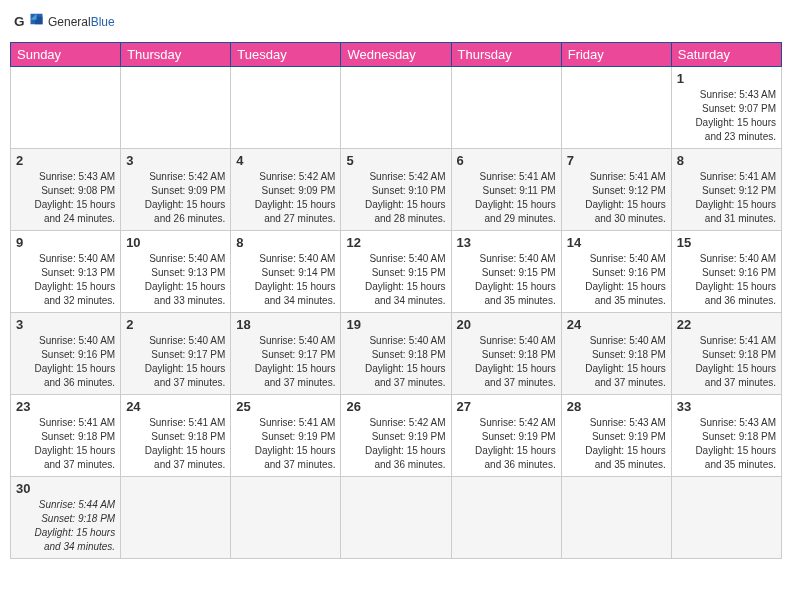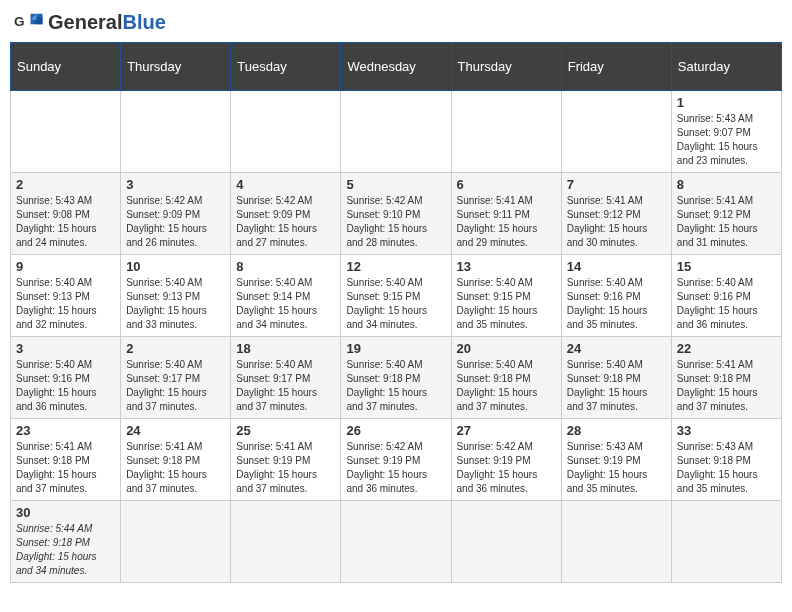--- a/index.html
+++ b/index.html
@@ -37,24 +37,24 @@
     .calendar-subtitle {
       font-size: 14px;
       color: #555;
     }
     .calendar-table {
       width: 100%;
       border-collapse: collapse;
       border: 1px solid #ccc;
     }
     .calendar-table th {
-      background-color: #404040;
+      background-color: #ec4899;
       color: #fff;
       text-align: left;
-      padding: 16px 6px;
+      padding: 4px 6px;
       font-size: 13px;
       font-weight: normal;
       border: 1px solid #1a4f9a;
     }
     .calendar-table td {
       vertical-align: top;
       padding: 4px 5px;
       border: 1px solid #ccc;
       font-size: 10.5px;
       color: #333;
@@ -71,38 +71,39 @@
     .day-number {
       font-size: 13px;
       font-weight: bold;
       display: block;
       margin-bottom: 2px;
     }
     .day-info {
       font-size: 10px;
       color: #333;
       line-height: 1.4;
+      text-align: right;
     }
     .empty-cell {
       background: #f9f9f9;
     }
   </style>
 </head>
 <body>
 
 <div class="header-area">
   <div class="logo">
     <svg class="logo-icon" viewBox="0 0 40 30">
       <text x="0" y="20" font-size="18" fill="#333" font-family="Arial" font-weight="bold">G</text>
       <polygon points="22,4 38,4 38,18 22,18" fill="#2563b0"></polygon>
       <polygon points="28,8 38,8 38,18 28,18" fill="#1a4f9a"></polygon>
       <polygon points="22,12 30,4 30,12" fill="#4a9fd4"></polygon>
     </svg>
     <div>
-      <div style="font-size:20px; font-weight:bold; color:#333;">
+      <div style="font-size:12px; font-weight:normal; color:#333;">
         <span style="color:#333;">General</span><span style="color:#2563b0;">Blue</span>
       </div>
     </div>
   </div>
   <div class="title-area">
     <div class="calendar-title"></div>
     <div class="calendar-subtitle"></div>
   </div>
 </div>
 

